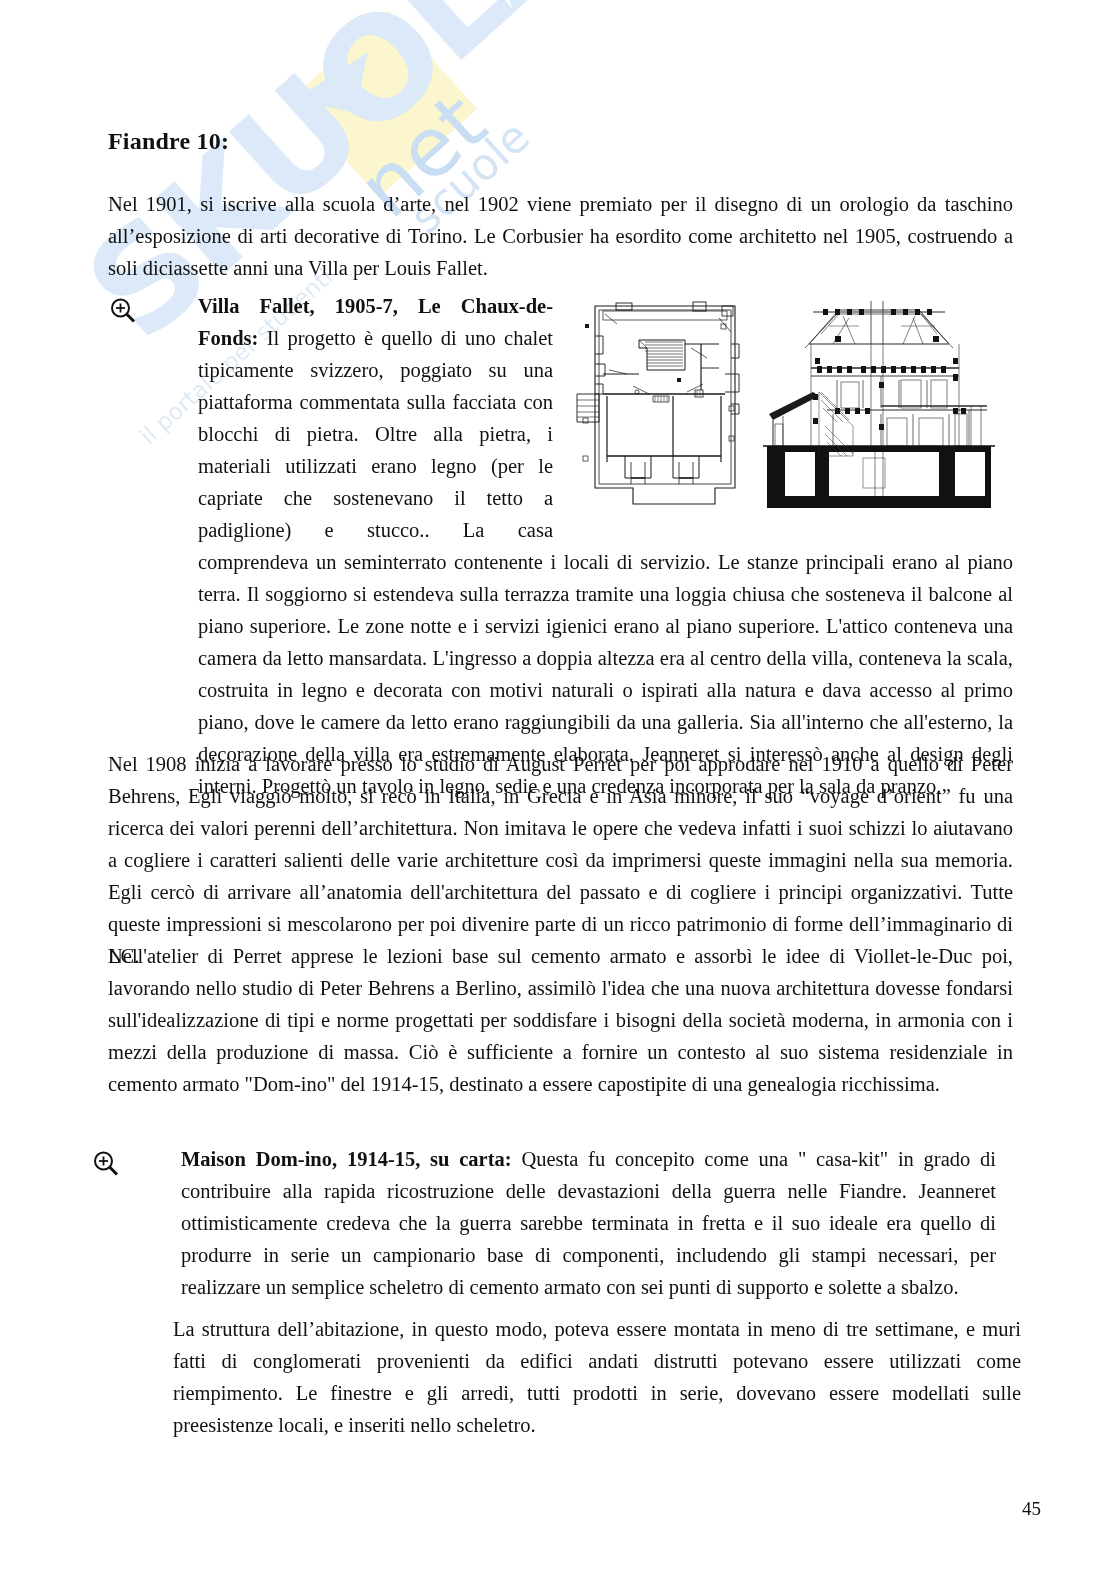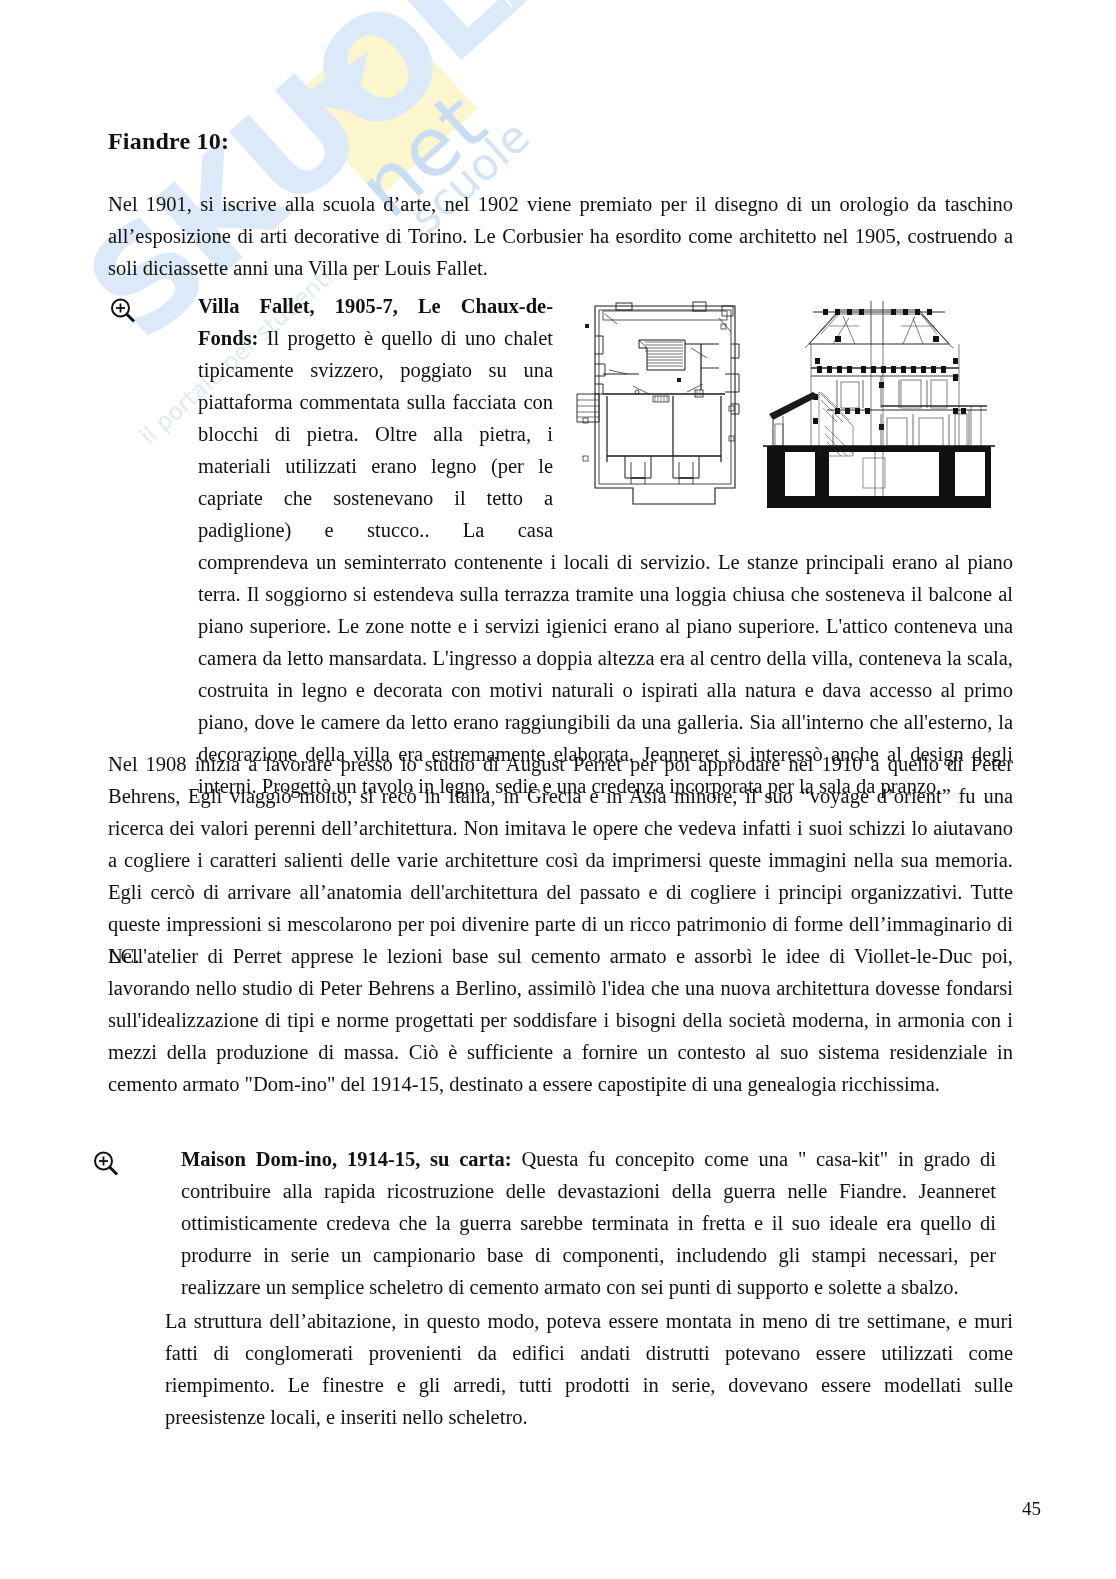--- a/index.html
+++ b/index.html
@@ -163,21 +163,21 @@
   .fig-section {
     position: absolute;
     left: 198px;
     top: 0px;
     width: 232px;
     height: 218px;
   }
 
   .p-sub {
     position: absolute;
-    margin: 0;
+    margin: 8px;
     font-size: 20.5px;
     line-height: 32px;
     text-align: justify;
     text-justify: inter-word;
   }
   .p-maison-sub { left: 165px; top: 1305px; width: 848px; }
 
   .page-number {
     position: absolute;
     left: 0;

